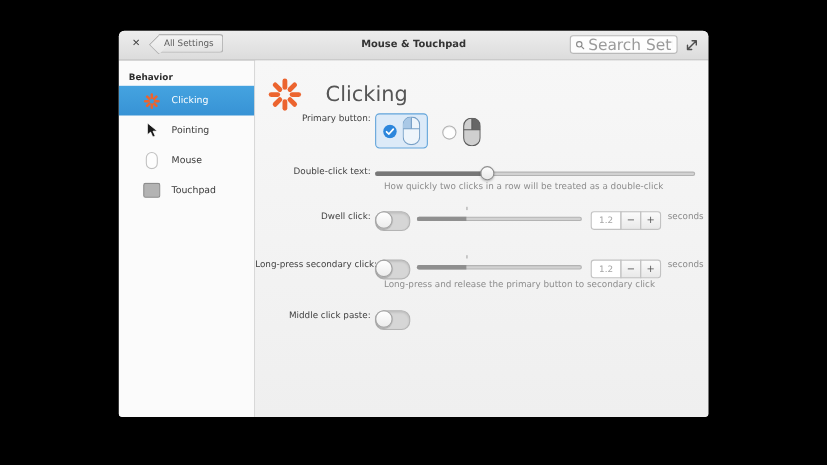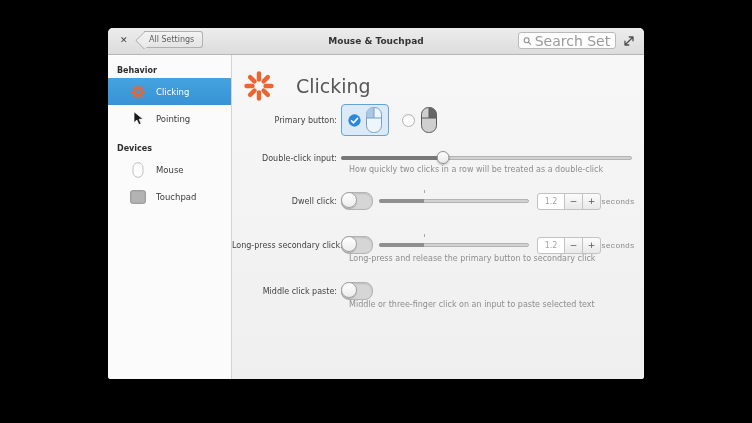--- a/index.html
+++ b/index.html
@@ -23,21 +23,21 @@
   .side-item{height:27px;display:flex;align-items:center;padding-left:12px;cursor:default;}
   .side-item .s-icon{width:16px;height:16px;flex:none;display:flex;align-items:center;justify-content:center;}
   .side-item span{margin-left:10px;font-size:8.5px;color:#3a3a3a;}
   .side-item.selected{background:linear-gradient(#45a3e0,#3793d5);}
   .side-item.selected span{color:#fff;}
   .sec-header.second{margin-top:9px;}
   
   .content{flex:1;position:relative;background:linear-gradient(#f7f7f7,#efefef);}
   .page-head{position:absolute;left:10px;top:14px;display:flex;align-items:center;}
   .page-title{margin-left:20px;font-size:19px;color:#565656;}
-  .row{position:absolute;left:0;display:flex;align-items:center;}
+  .row{position:absolute;left:0;display:flex;}
   .lbl{width:105px;text-align:right;font-size:8px;color:#424242;flex:none;margin-right:4px;white-space:nowrap;}
   .desc{position:absolute;left:109px;font-size:8px;color:#8d8d8d;white-space:nowrap;margin-left:8px;}
   
   .opt-selected{width:46px;height:30px;background:#dceaf8;border:1px solid #62a4da;border-radius:4px;display:flex;align-items:center;justify-content:space-evenly;box-sizing:content-box;}
   .opt2{display:flex;align-items:center;margin-left:13px;}
   .radio{width:11px;height:11px;border-radius:50%;background:#fff;border:1px solid #b2b2b2;box-shadow:inset 0 1px 1px rgba(0,0,0,.08);}
   .opt2 svg{margin-left:6px;}
   
   .slider{position:relative;height:14px;flex:none;}
   .track{position:absolute;top:5px;left:0;right:0;height:4px;border-radius:2px;background:#d2d2d2;border:1px solid #b3b3b3;box-sizing:border-box;}
@@ -46,21 +46,21 @@
   .tick{position:absolute;top:-4px;width:1px;height:3px;background:#a6a6a6;}
   .slider.disabled .fill{background:#8f8f8f;}
   
   .toggle{width:30px;height:16px;border-radius:8px;background:#d6d6d6;border:1px solid #b4b4b4;position:relative;flex:none;box-shadow:inset 0 1px 2px rgba(0,0,0,.12);box-sizing:content-box;}
   .knob{position:absolute;left:-1px;top:-1px;width:16px;height:16px;border-radius:50%;background:linear-gradient(#fff,#ececec);border:1px solid #a3a3a3;box-shadow:0 1px 1px rgba(0,0,0,.2);box-sizing:border-box;}
   
   .spin{display:flex;height:17px;margin-left:8px;flex:none;}
   .spin .entry{width:28px;background:#fff;border:1px solid #c2c2c2;border-radius:3px 0 0 3px;font-size:8px;color:#a5a5a5;display:flex;align-items:center;justify-content:center;box-sizing:border-box;}
   .spin .sbtn{width:19px;margin-left:-1px;background:linear-gradient(#fbfbfb,#e9e9e9);border:1px solid #c2c2c2;font-size:9px;color:#555;display:flex;align-items:center;justify-content:center;box-sizing:border-box;}
   .spin .sbtn.plus{border-radius:0 3px 3px 0;}
-  .unit{font-size:8px;color:#8a8a8a;white-space:nowrap;font-family:Liberation Mono, monospace;}
+  .unit{font-size:8px;color:#8a8a8a;margin-left:6px;white-space:nowrap;}
   .ml6{margin-left:6px;}
 </style>
 </head>
 <body>
 
 <div class="window">
 
   <div class="titlebar">
     <div class="close">✕</div>
     <div class="back-btn">
@@ -104,21 +104,20 @@
 
       <div class="side-item">
         <span class="s-icon">
           <svg width="14" height="15" viewBox="0 0 14 15">
             <path d="M3,0.8 L3,11.6 L5.9,9.1 L7.9,13.6 L10.1,12.6 L8.1,8.3 L12,8.1 Z" fill="#1b1b1b" stroke="#fff" stroke-width="0.7"></path>
           </svg>
         </span>
         <span>Pointing</span>
       </div>
 
-      <div class="sec-header second">Devices</div>
 
       <div class="side-item">
         <span class="s-icon">
           <svg width="12" height="16" viewBox="0 0 12 16">
             <rect x="1" y="0.7" width="10" height="14.6" rx="5" fill="#fdfdfd" stroke="#c0c0c0"></rect>
           </svg>
         </span>
         <span>Mouse</span>
       </div>
 
@@ -169,21 +168,21 @@
           <svg width="16" height="26" viewBox="0 0 16 26">
             <rect x="0.5" y="0.5" width="15" height="25" rx="7" fill="#cfcfcf" stroke="#5a5a5a"></rect>
             <path d="M8,0.5 L8,11 L15.5,11 L15.5,7.5 C15.5,3.6 12.2,0.5 8,0.5 Z" fill="#666"></path>
             <line x1="8" y1="0.5" x2="8" y2="11" stroke="#5a5a5a"></line>
             <line x1="0.5" y1="11" x2="15.5" y2="11" stroke="#5a5a5a"></line>
           </svg>
         </div>
       </div>
 
       <div class="row" style="top:96px;height:14px;">
-        <div class="lbl">Double-click input:</div>
+        <div class="lbl">Double-click text:</div>
         <div class="slider" style="width:291px;">
           <div class="track"></div>
           <div class="fill" style="width: 35%;"></div>
           <div class="handle" style="left: 35%;"></div>
         </div>
       </div>
       <div class="desc" style="top:110px;">How quickly two clicks in a row will be treated as a double-click</div>
 
       <div class="row" style="top:137px;height:18px;">
         <div class="lbl">Dwell click:</div>
@@ -221,17 +220,16 @@
         <div class="unit">seconds</div>
       </div>
       <div class="desc" style="top:199px;">Long-press and release the primary button to secondary click</div>
 
       <div class="row" style="top:227px;height:18px;">
         <div class="lbl">Middle click paste:</div>
         <div class="toggle">
             <div class="knob"></div>
           </div>
       </div>
-      <div class="desc" style="top:245px;">Middle or three-finger click on an input to paste selected text</div>
 
     </div>
   </div>
 </div>
 
 </body></html>

